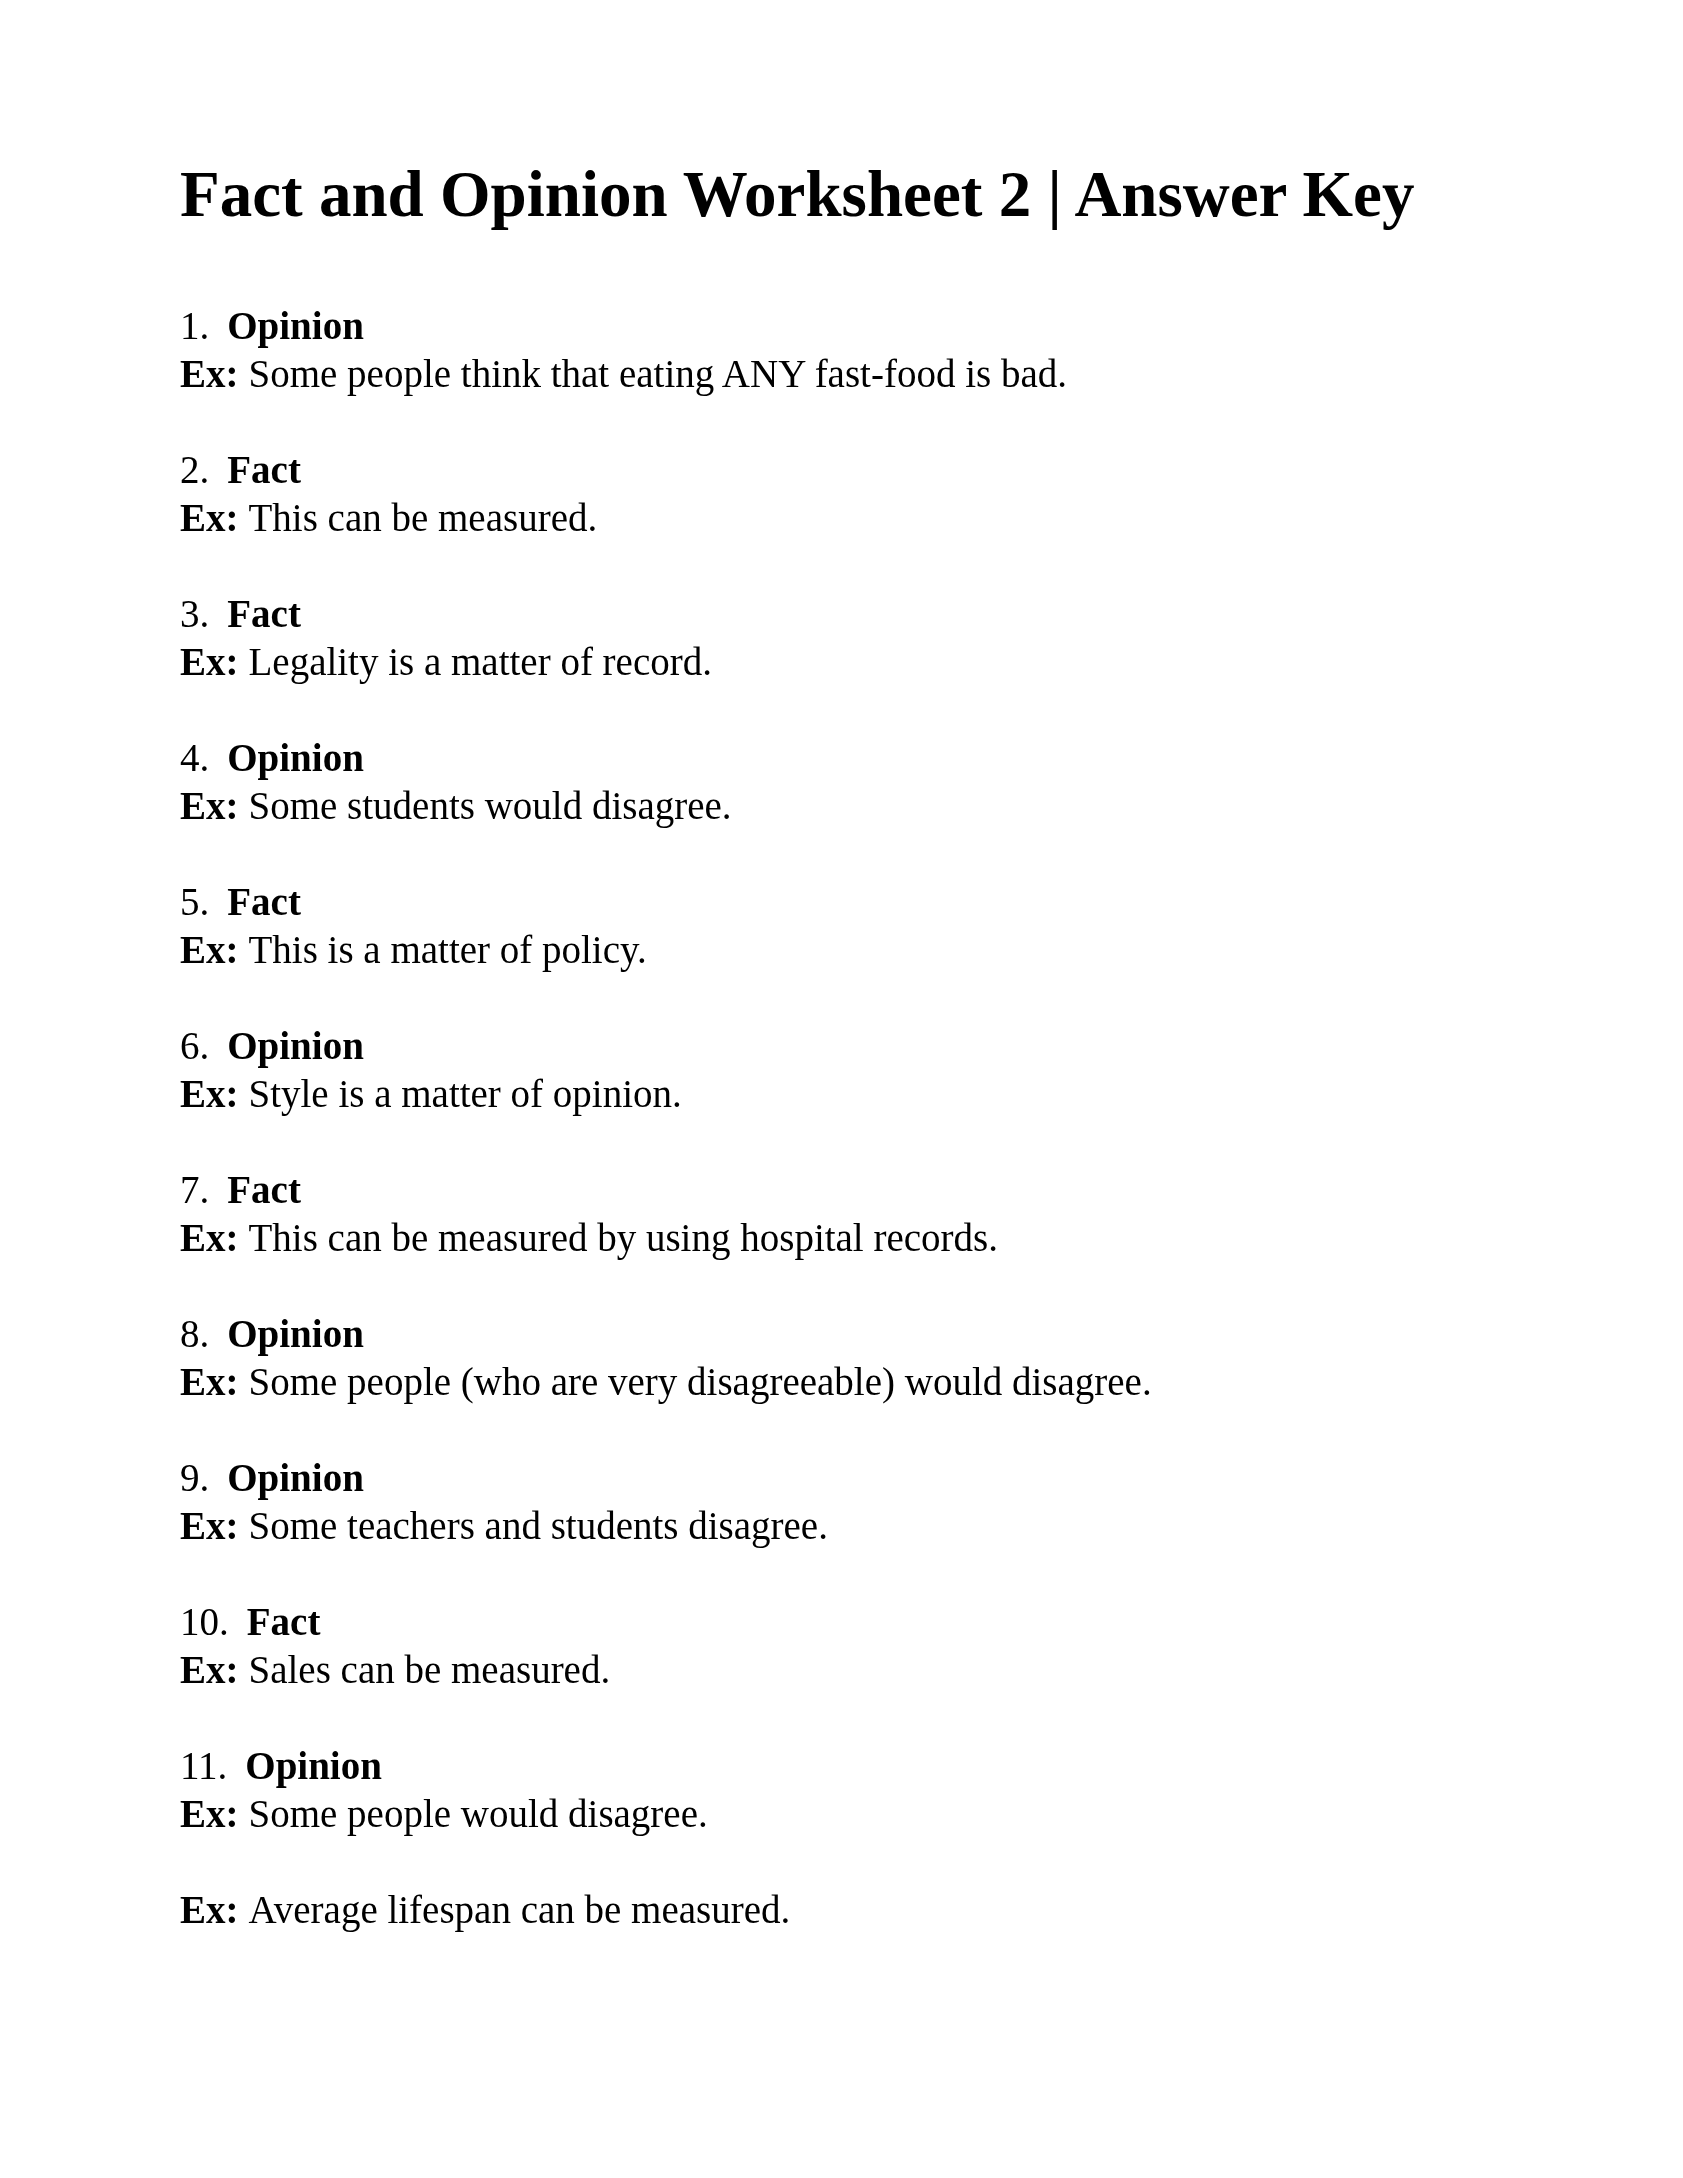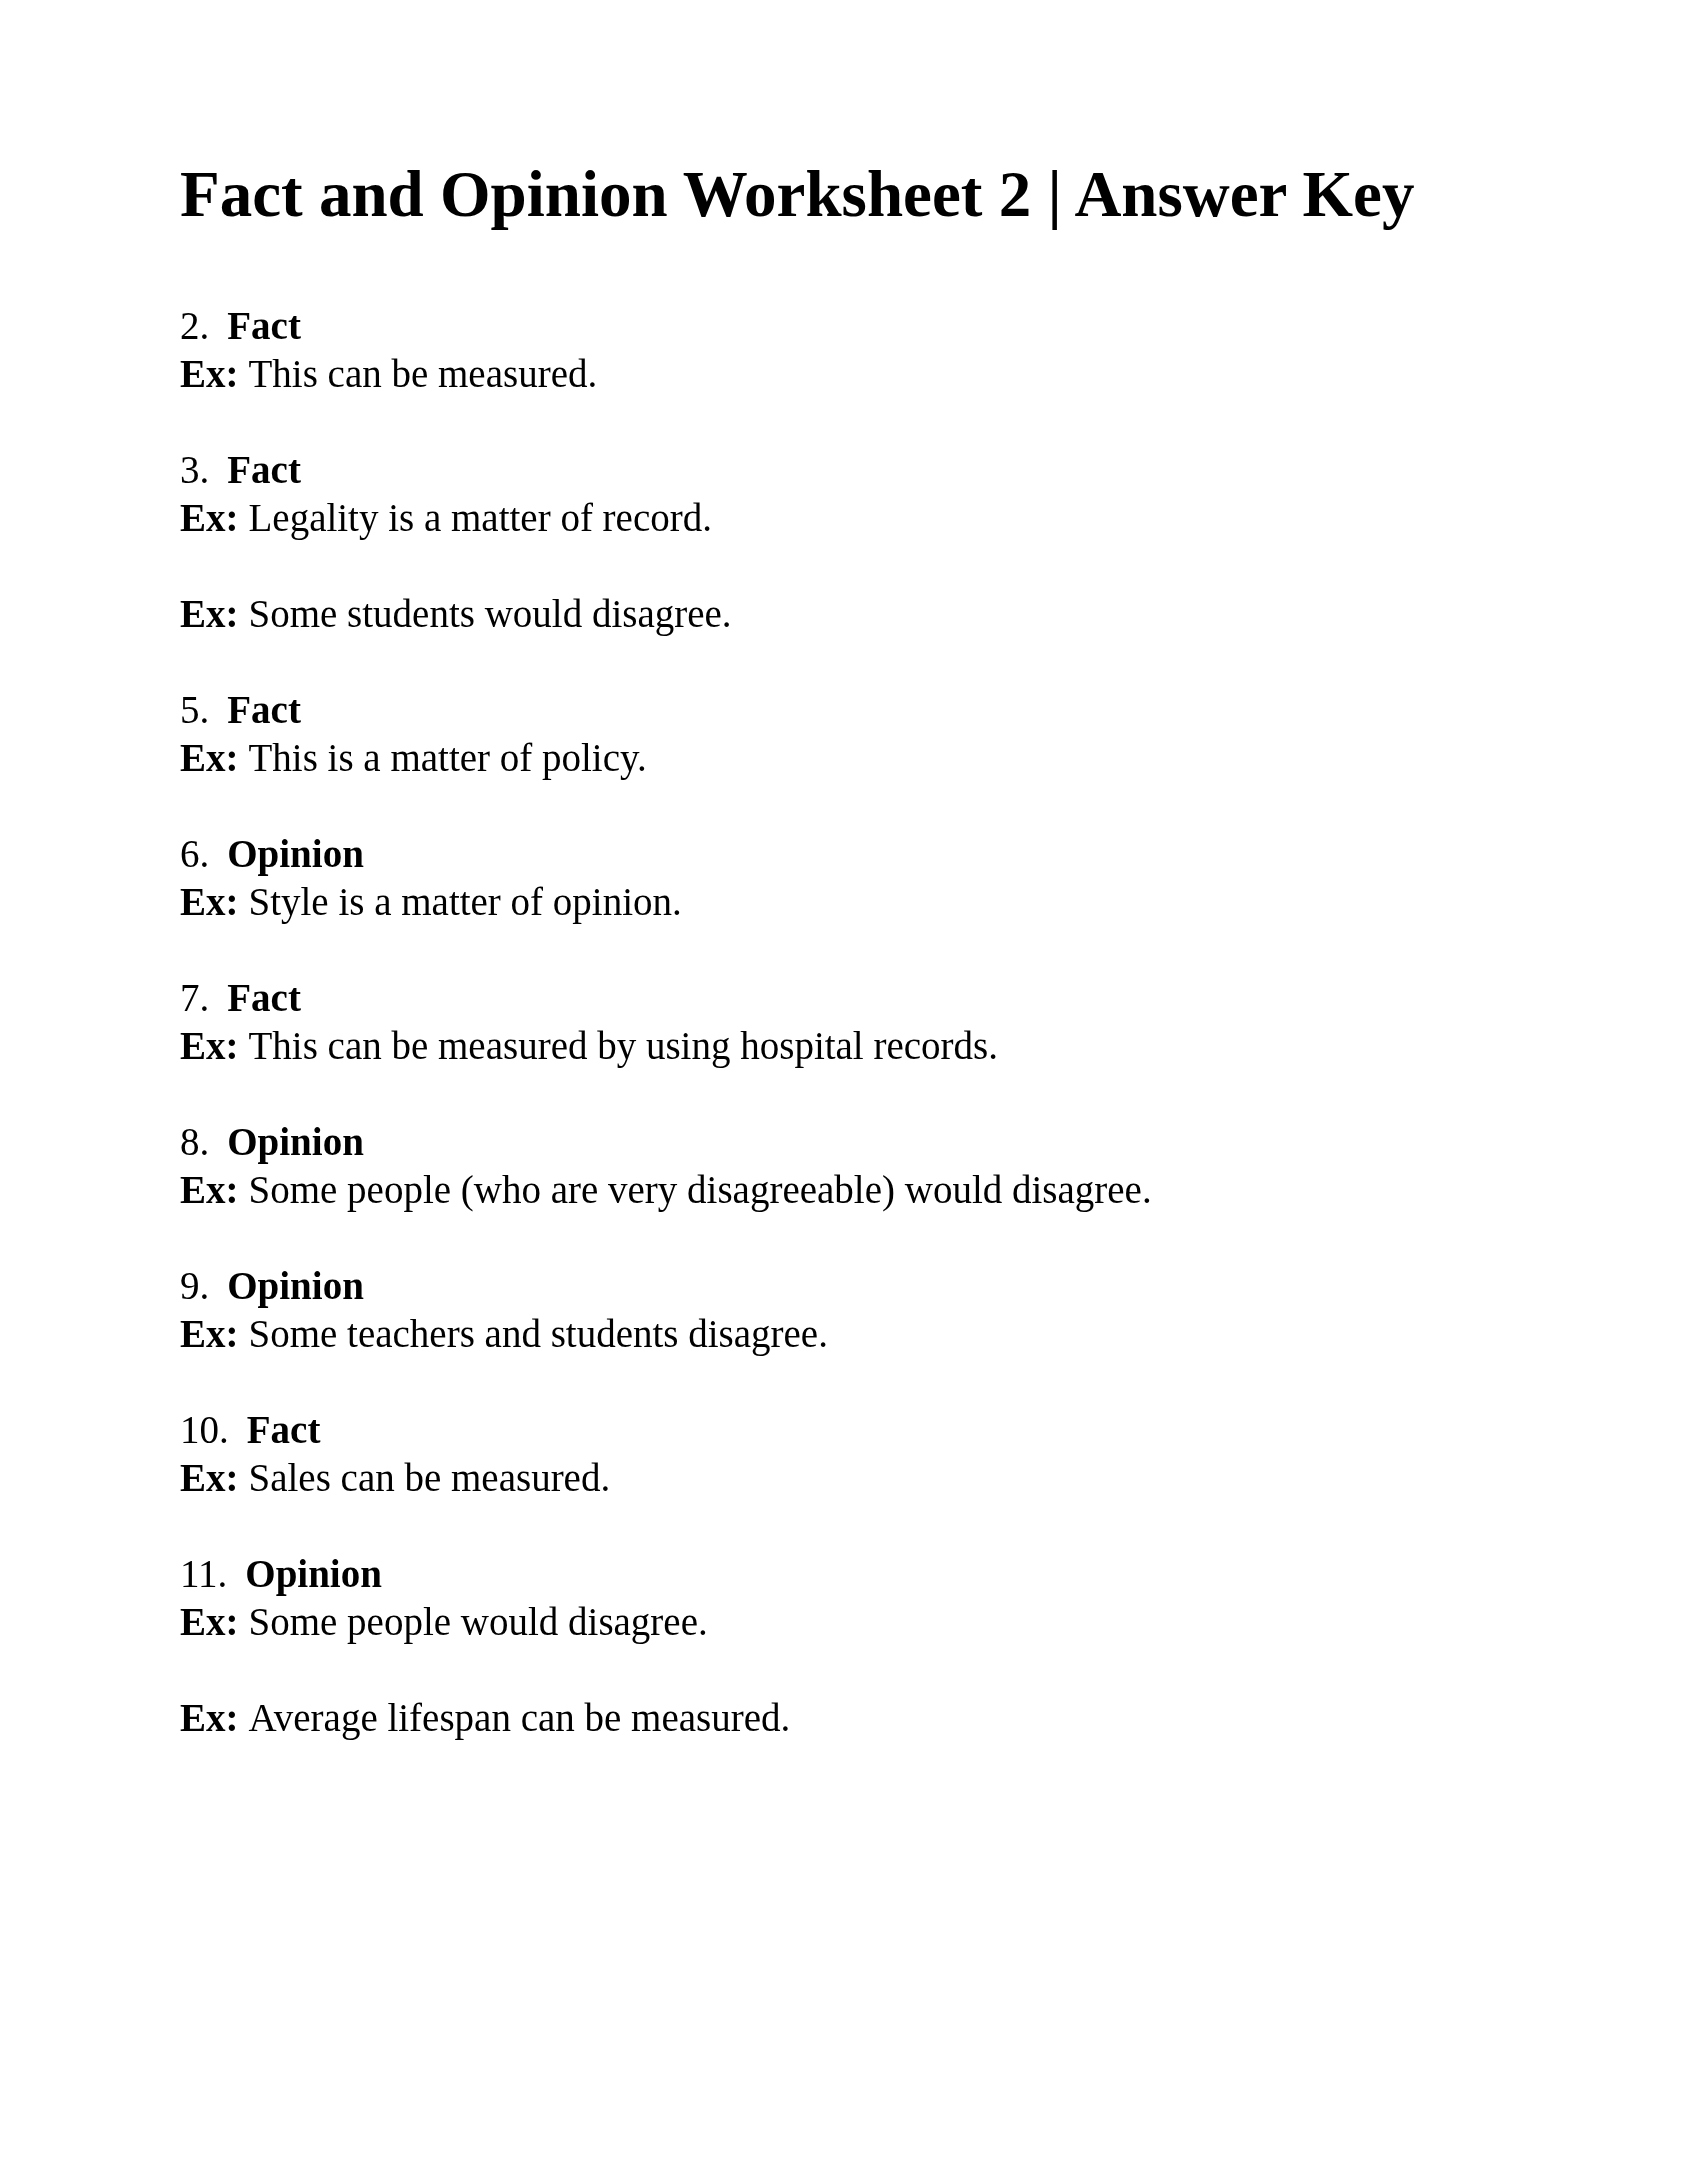--- a/index.html
+++ b/index.html
@@ -52,40 +52,51 @@
     font-weight: normal;
   }
 </style>
 </head>
 <body>
 
 <div class="page">
   <h1 class="title">Fact and Opinion Worksheet 2 | Answer Key</h1>
 
   <div class="items" id="items-container">
+  <div class="item">
+    <div class="line">
+      <span class="num">1.</span><span class="answer">Opinion</span>
+    </div>
+    <div class="line">
+      <span class="ex">Ex:</span><span class="example">Some people think that eating ANY fast-food is bad.</span>
+    </div>
+  </div>
 
   <div class="item">
     <div class="line">
       <span class="num">2.</span><span class="answer">Fact</span>
     </div>
     <div class="line">
       <span class="ex">Ex:</span><span class="example">This can be measured.</span>
     </div>
   </div>
 
   <div class="item">
     <div class="line">
       <span class="num">3.</span><span class="answer">Fact</span>
     </div>
     <div class="line">
       <span class="ex">Ex:</span><span class="example">Legality is a matter of record.</span>
     </div>
   </div>
 
   <div class="item">
+    <div class="line">
+      <span class="num">4.</span><span class="answer">Opinion</span>
+    </div>
     <div class="line">
       <span class="ex">Ex:</span><span class="example">Some students would disagree.</span>
     </div>
   </div>
 
   <div class="item">
     <div class="line">
       <span class="num">5.</span><span class="answer">Fact</span>
     </div>
     <div class="line">

